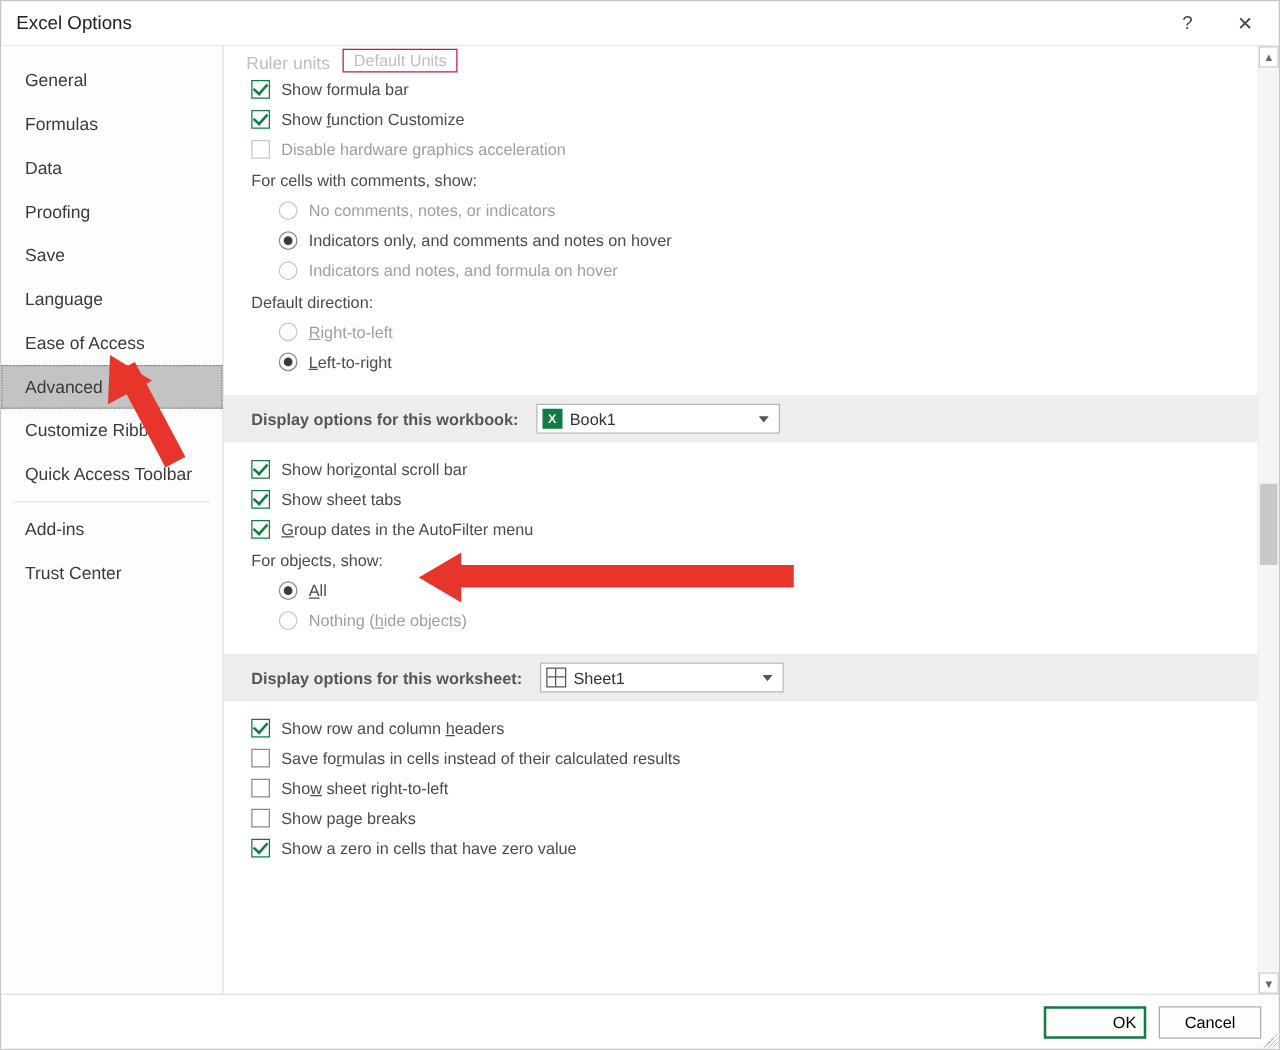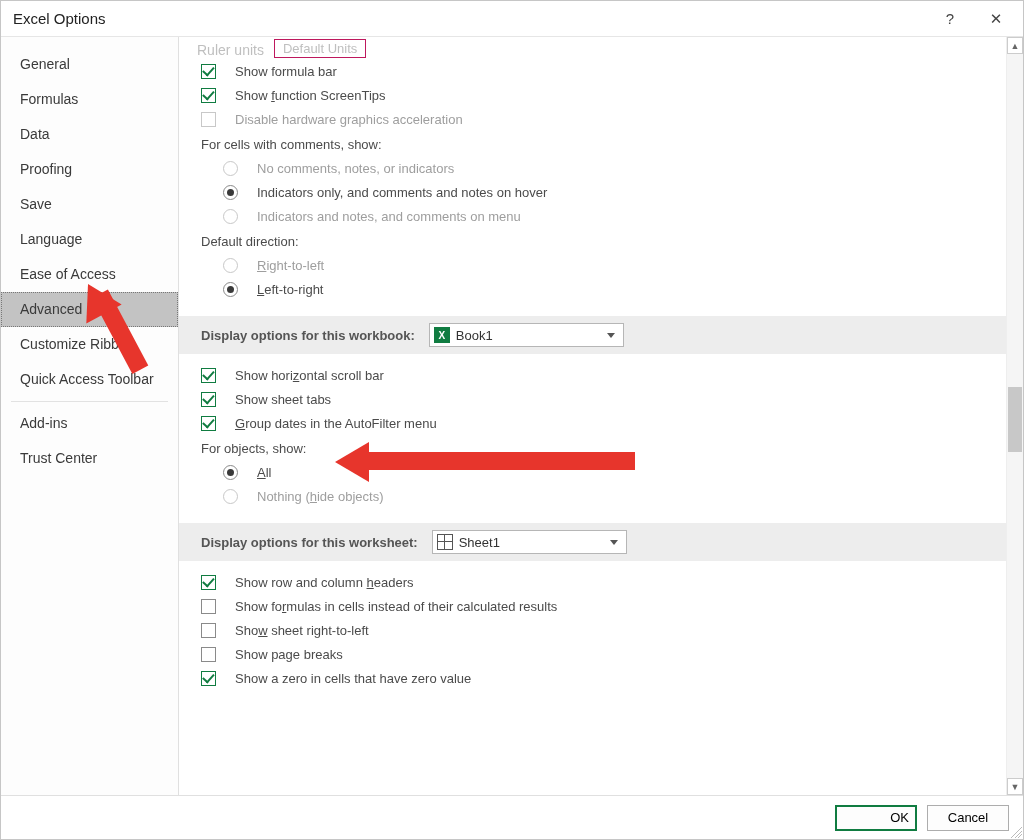--- a/index.html
+++ b/index.html
@@ -143,21 +143,21 @@
     border-bottom: 2px solid #107c41;
     transform: rotate(-48deg) translate(1px,-1px);
   }
   .rad.checked::after {
     content: "";
     width: 7px; height: 7px;
     background: #3a3a3a;
     border-radius: 50%;
   }
   .chk.disabled, .rad.disabled { border-color: #c8c8c8; }
-  .lbl { color: #4b4b4b; margin-left: 10px; }
+  .lbl { color: #4b4b4b; }
   .lbl.disabled { color: #9e9e9e; }
   .lbl .ul { text-decoration: underline; }
   .plain { color: #4b4b4b; padding: 5px 0; }
   .section-header {
     background: #ededed;
     margin: 14px -14px 10px -22px;
     padding: 7px 14px 7px 22px;
     font-weight: bold;
     color: #555;
     display: flex;
@@ -280,39 +280,39 @@
           <span>Ruler units</span>
           <span class="fake-drop">Default Units</span>
         </div>
 
         <div class="row">
           <span class="chk checked"></span>
           <span class="lbl">Show formula bar</span>
         </div>
         <div class="row">
           <span class="chk checked"></span>
-          <span class="lbl"><span>Show </span><span class="ul">f</span><span>unction ScreenTips</span></span>
+          <span class="lbl"><span>Show </span><span class="ul">f</span><span>unction Customize</span></span>
         </div>
         <div class="row">
           <span class="chk disabled"></span>
           <span class="lbl disabled">Disable hardware graphics acceleration</span>
         </div>
 
         <div class="plain">For cells with comments, show:</div>
         <div class="row indent1">
           <span class="rad disabled"></span>
           <span class="lbl disabled">No comments, notes, or indicators</span>
         </div>
         <div class="row indent1">
           <span class="rad checked"></span>
           <span class="lbl">Indicators only, and comments and notes on hover</span>
         </div>
         <div class="row indent1">
           <span class="rad disabled"></span>
-          <span class="lbl disabled">Indicators and notes, and comments on menu</span>
+          <span class="lbl disabled">Indicators and notes, and formula on hover</span>
         </div>
 
         <div class="plain">Default direction:</div>
         <div class="row indent1">
           <span class="rad disabled"></span>
           <span class="lbl disabled"><span class="ul">R</span><span>ight-to-left</span></span>
         </div>
         <div class="row indent1">
           <span class="rad checked"></span>
           <span class="lbl"><span class="ul">L</span><span>eft-to-right</span></span>
@@ -357,21 +357,21 @@
             <span class="caret"></span>
           </span>
         </div>
 
         <div class="row">
           <span class="chk checked"></span>
           <span class="lbl"><span>Show row and column </span><span class="ul">h</span><span>eaders</span></span>
         </div>
         <div class="row">
           <span class="chk"></span>
-          <span class="lbl"><span>Show fo</span><span class="ul">r</span><span>mulas in cells instead of their calculated results</span></span>
+          <span class="lbl"><span>Save fo</span><span class="ul">r</span><span>mulas in cells instead of their calculated results</span></span>
         </div>
         <div class="row">
           <span class="chk"></span>
           <span class="lbl"><span>Sho</span><span class="ul">w</span><span> sheet right-to-left</span></span>
         </div>
         <div class="row">
           <span class="chk"></span>
           <span class="lbl">Show page breaks</span>
         </div>
         <div class="row">

